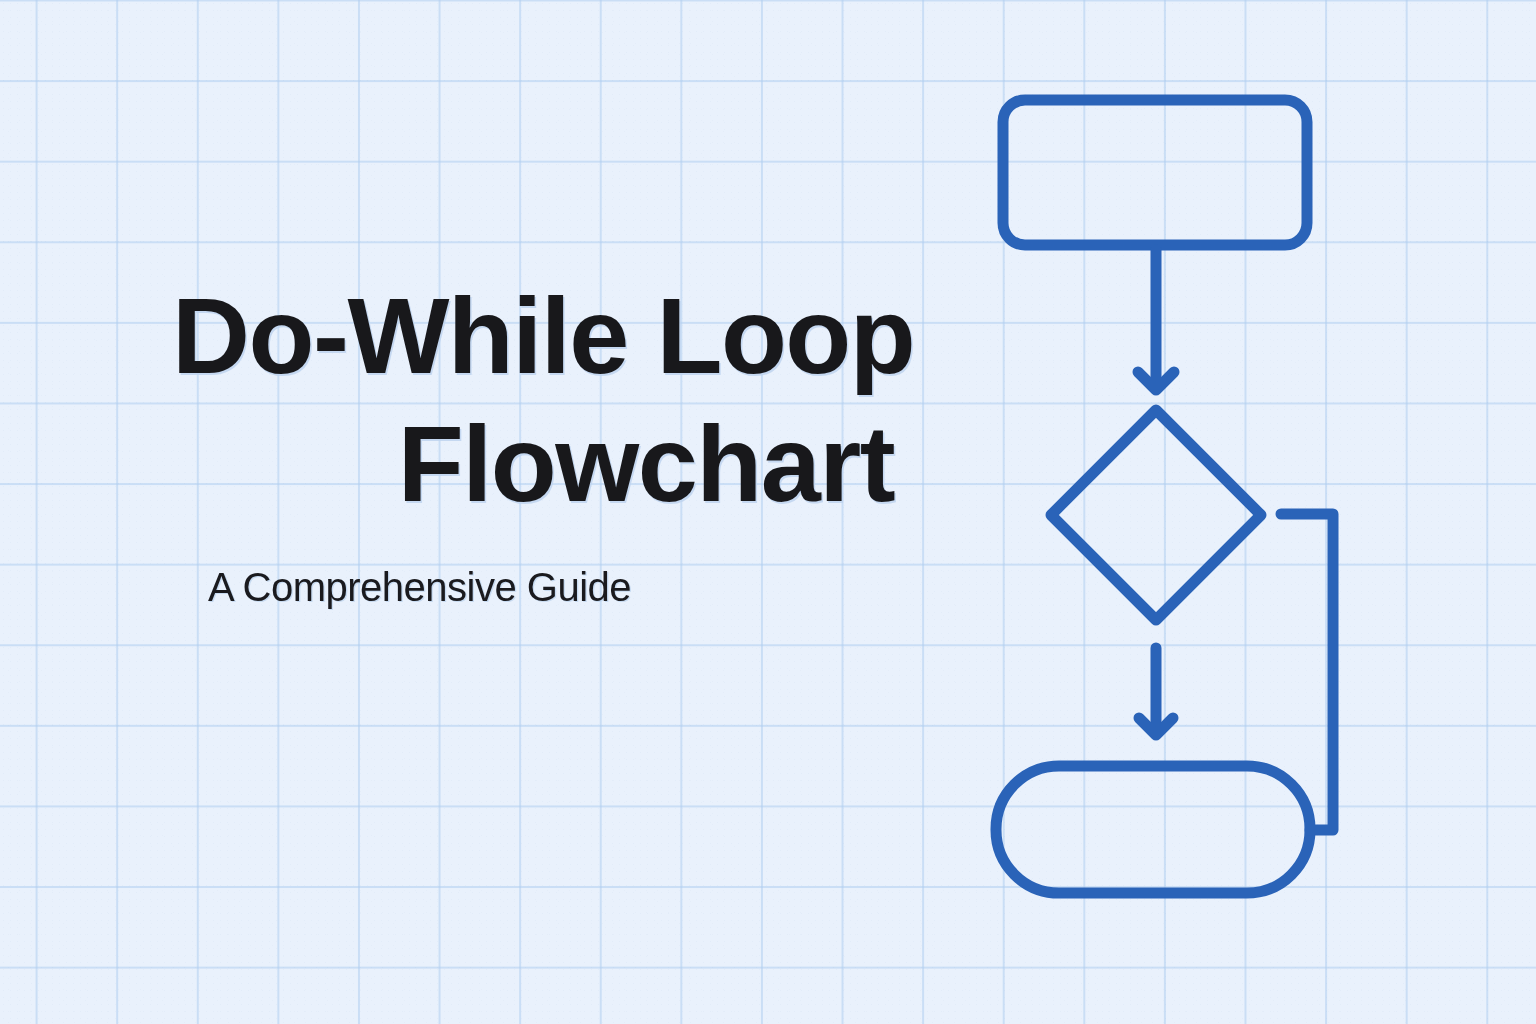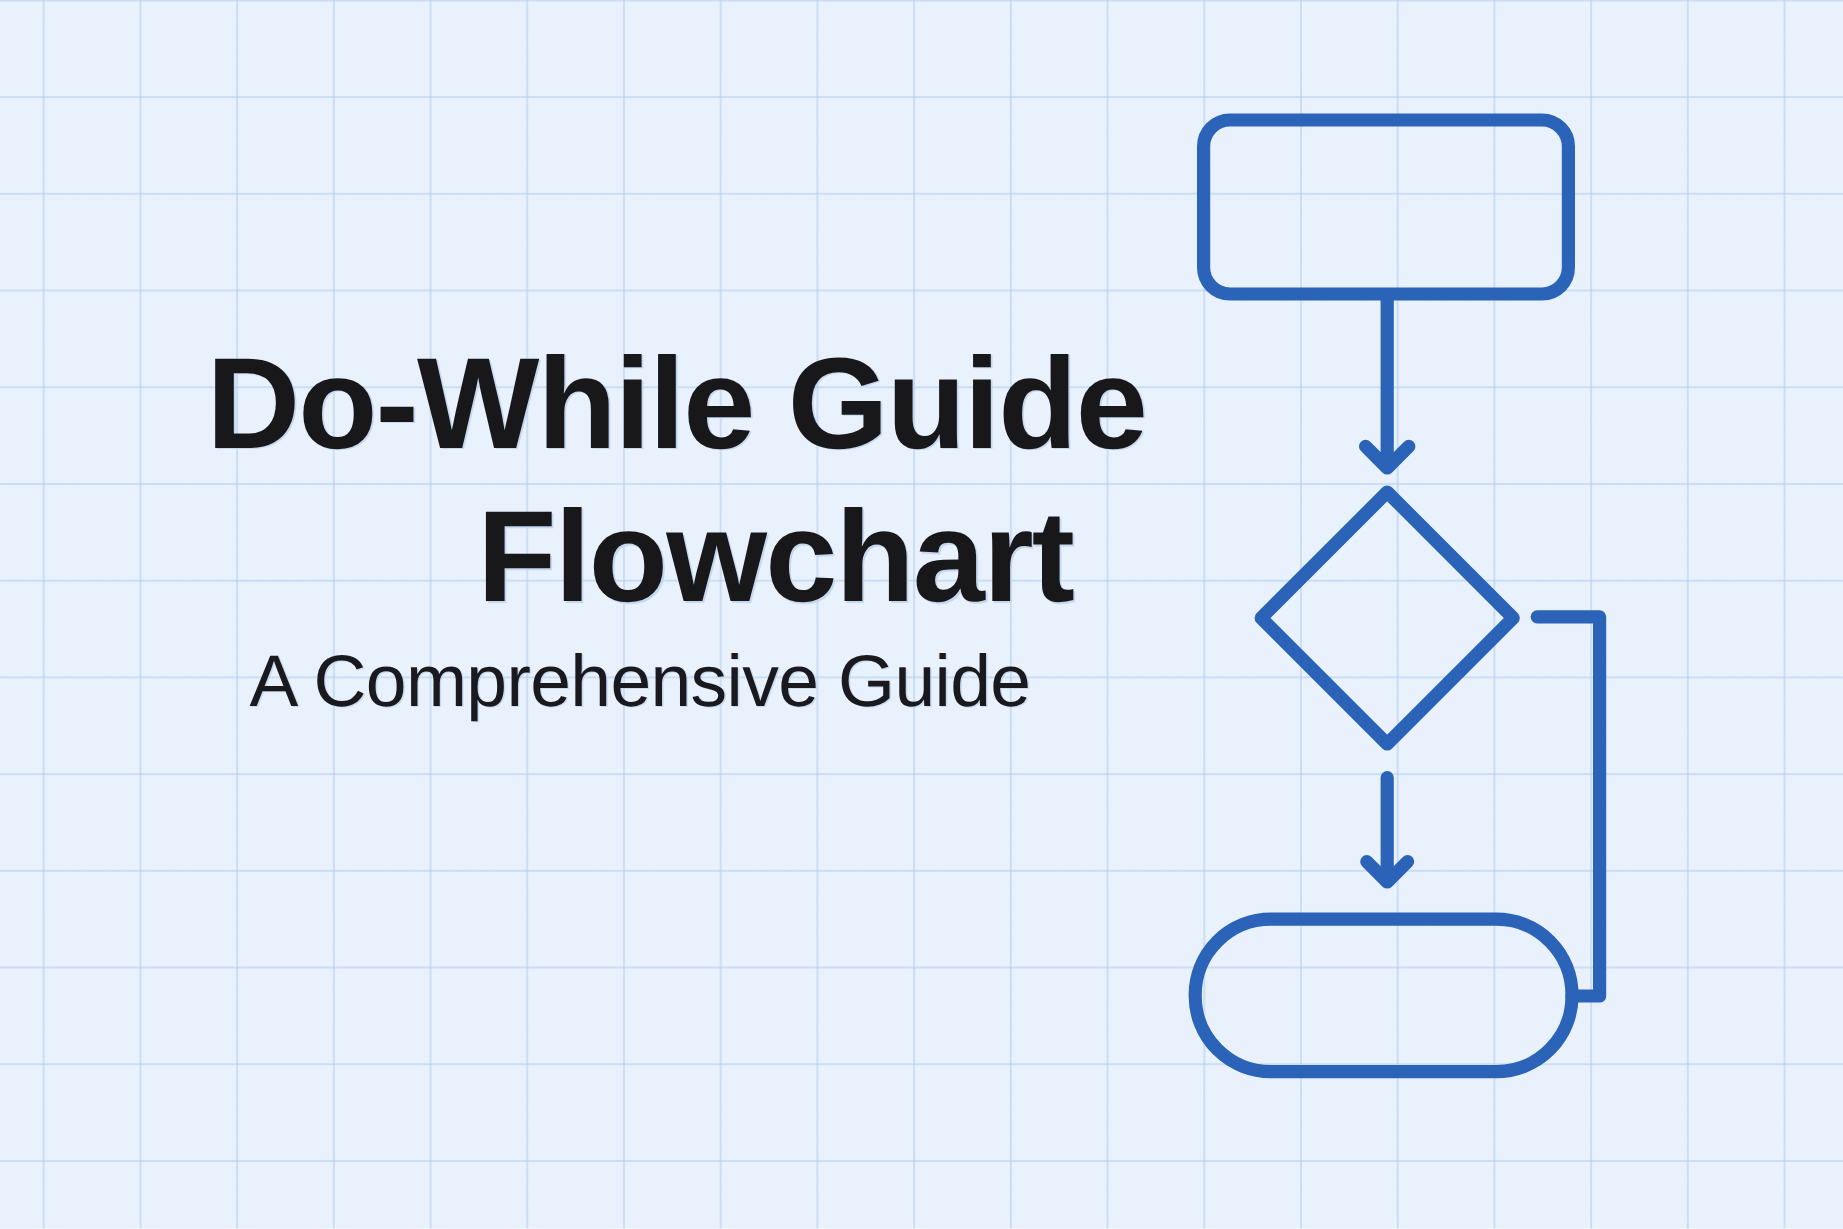--- a/index.html
+++ b/index.html
@@ -54,25 +54,26 @@
     letter-spacing: -1.5px;
     white-space: nowrap;
     text-align: center;
     text-shadow: 1.5px 1.5px 0 rgba(190,212,238,0.85);
   }
   #title-line-1 { text-align: left; margin-left: 0px; }
   #title-line-2 { text-align: center; margin-left: 118px; }
   #subtitle {
     color: #1a1a1e;
     font-weight: normal;
-    font-size: 61px;
+    font-size: 40px;
     line-height: 78px;
     letter-spacing: -0.5px;
     white-space: nowrap;
     margin-left: 36px;
+    margin-top: 20px;
     text-shadow: 1.2px 1.2px 0 rgba(190,212,238,0.8);
   }
 
   
   #flowchart {
     position: absolute;
     left: 0;
     top: 0;
     width: 1536px;
     height: 1024px;
@@ -85,21 +86,21 @@
 </style>
 </head>
 <body>
 
 <div id="canvas" style="background-color: rgb(233, 241, 252);">
 
   <div id="grid-bg"></div>
   <div id="grain"></div>
 
   <div id="text-block">
-    <div class="title-line" id="title-line-1" style="color: rgb(24, 24, 27);">Do-While Guide</div>
+    <div class="title-line" id="title-line-1" style="color: rgb(24, 24, 27);">Do-While Loop</div>
     <div class="title-line" id="title-line-2" style="color: rgb(24, 24, 27);">Flowchart</div>
     <div id="subtitle" style="color: rgb(26, 26, 30);">A Comprehensive Guide</div>
   </div>
 
   <svg id="flowchart" viewBox="0 0 1536 1024">
 
     <rect class="fc-shape" x="1003" y="100" width="304" height="145" rx="22" ry="22" stroke="#2a63b8" stroke-width="11"></rect>
 
     <path class="fc-line" d="M 1156 250 L 1156 380" stroke="#2a63b8" stroke-width="11"></path>
     <path class="fc-arrow" d="M 1138 372 L 1156 390 L 1174 372" stroke="#2a63b8" stroke-width="11"></path>

